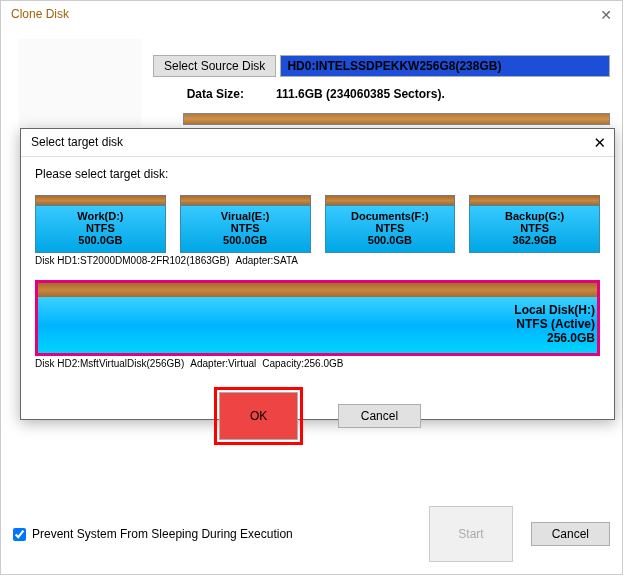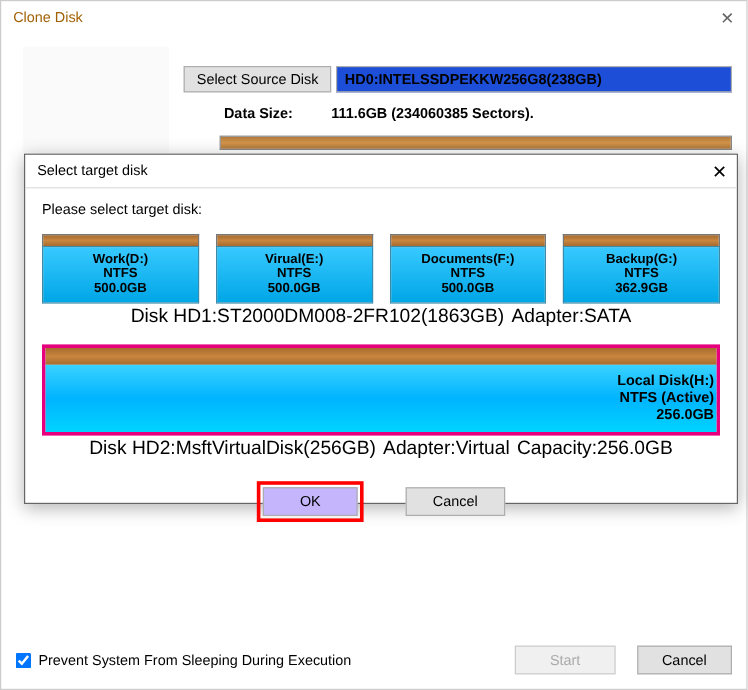--- a/index.html
+++ b/index.html
@@ -18,48 +18,48 @@
 .size-label { width: 97px; text-align: right; padding-right: 6px; }
 .size-val { flex: 1; padding: 2px 6px; }
 
 .thumb { position: absolute; top: 38px; left: 18px; width: 122px; height: 88px; background: #fafafa; }
 
 .brown-strip { position: absolute; top: 112px; left: 182px; right: 12px; height: 12px; background: linear-gradient(#b07a3c,#d4944a,#b07a3c); border:1px solid #888;}
 
 .footer { position: absolute; bottom: 12px; left: 12px; right: 12px; display: flex; align-items: center; }
 .chk { margin-right: 6px; }
 .footer-spacer { flex: 1; }
-.btn-start { background: #f0f0f0; border: 1px solid #ccc; padding: 4px 28px; font-size: 12px; color: #aaa; margin-right: 18px; }
+.btn-start { background: #f0f0f0; border: 1px solid #ccc; padding: 20px 28px; font-size: 12px; color: #aaa; margin-right: 18px; }
 .btn-cancel-main { background: #e1e1e1; border: 1px solid #adadad; padding: 4px 20px; font-size: 12px; cursor: pointer; }
 
 
 .modal { position: absolute; top: 128px; left: 20px; right: 8px; height: 292px; background: #fff; border: 1px solid #666; box-shadow: 0 3px 14px rgba(0,0,0,.3); }
 .modal-title { height: 28px; padding: 6px 10px; font-size: 12px; border-bottom: 1px solid #ddd; }
 .modal-close { position: absolute; right: 8px; top: 5px; font-size: 15px; cursor: pointer; }
 .modal-body { padding: 10px 14px 0 14px; }
 .prompt { font-size: 12px; margin-bottom: 14px; }
 
 .disk-row { display: flex; gap: 14px; margin-bottom: 2px; }
 .part { flex: 1; text-align: center; font-size: 12px; }
 .part-hdr { height: 10px; background: linear-gradient(#a76b2f,#c8863f,#a76b2f); border:1px solid #777; border-bottom:none;}
 .part-body { padding: 4px 2px 6px 2px; background: linear-gradient(#37c9ff,#00a6e6); border:1px solid #3a8aaa; color:#000;}
 .part-body .pn { font-weight:bold; font-size:11px;}
 .part-body .fs { font-weight:bold; font-size:11px;}
 .part-body .sz { font-weight:bold; font-size:11px;}
 
-.disk-caption { font-size: 16px; margin: 2px 0 14px 0; display:flex; gap:6px;justify-content:center;}
+.disk-caption { font-size: 10px; margin: 2px 0 14px 0; display:flex; gap:6px;}
 
 .sel-wrap { border: 3px solid #e6007e; padding: 0; }
 .sel-hdr { height: 14px; background: linear-gradient(#a76b2f,#c8863f,#a76b2f); }
 .sel-body { padding: 6px 2px 8px 2px; text-align:right; background: linear-gradient(#3ad2ff,#00b4ff,#00d4ff); font-size:12px;}
 .sel-body div{font-weight:bold;}
 
 .btn-row { text-align:center; margin-top: 18px; }
 .btn-ok-wrap { display:inline-block; border:3px solid #ff0000; padding:2px; margin-right: 30px;}
-.btn-ok { background:#c4b5fd; border:1px solid #adadad; padding:4px 30px; font-size:12px; cursor:pointer;}
+.btn-ok { background:#ef4444; border:1px solid #adadad; padding:16px 30px; font-size:12px; cursor:pointer;}
 .btn-cancel { background:#e1e1e1; border:1px solid #adadad; padding:4px 22px; font-size:12px; cursor:pointer;}
 </style>
 </head>
 <body>
 
 <div class="main-window">
   <div class="main-title">Clone Disk</div>
   <div class="main-close">✕</div>
   <div class="thumb"></div>
 

